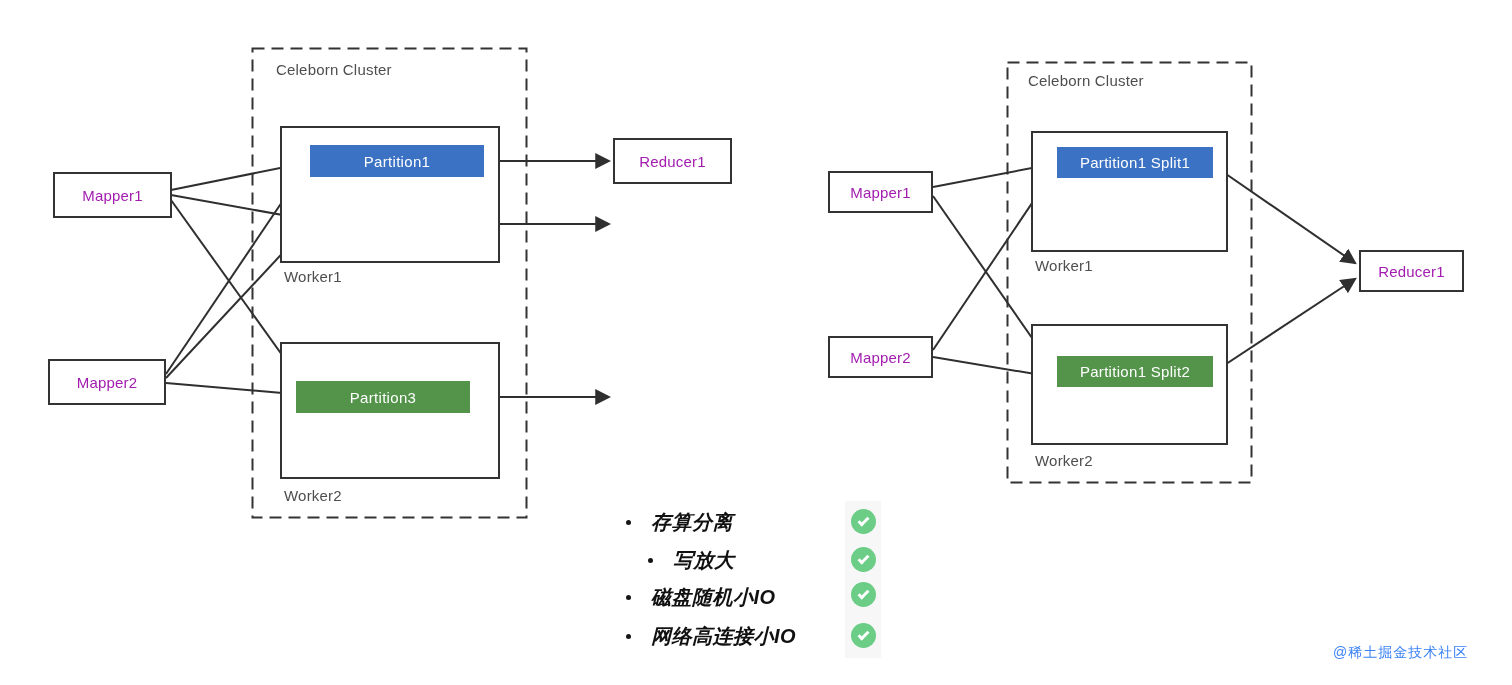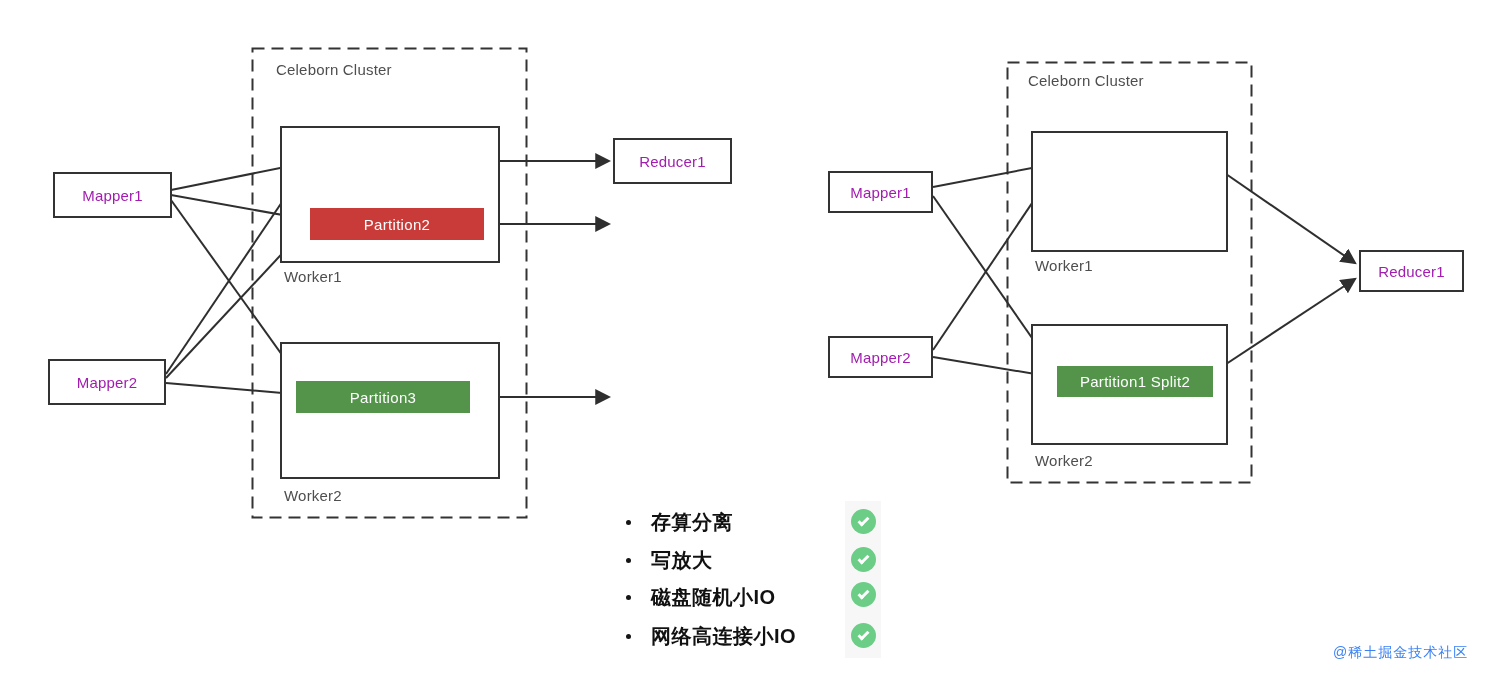--- a/index.html
+++ b/index.html
@@ -15,21 +15,21 @@
   .bar {
     position:absolute; display:flex; align-items:center; justify-content:center;
     font-size:15px; color:#fefefe; letter-spacing:.3px;
   }
   .bar.blue  { background:var(--blue); }
   .bar.red   { background:var(--red); }
   .bar.green { background:var(--green); }
   .worker-box { position:absolute; background:#fff; border:2px solid #333; }
   .lbl { position:absolute; font-size:15px; color:#4e4e4e; letter-spacing:.2px; }
   .checklist-strip { position:absolute; background:#f7f7f7; }
-  .check-row { position:absolute; display:flex; align-items:center; height:28px; }
+  .check-row { position:absolute; display:flex; align-items:center; height:28px;font-style:italic; }
   .bullet-dot { width:5px; height:5px; border-radius:50%; background:#151515; margin-right:20px; }
   .check-text { font-size:20px; font-weight:bold; color:#111; letter-spacing:.5px; }
   .check-badge {
     position:absolute; width:25px; height:25px; border-radius:50%;
     background:var(--check); display:flex; align-items:center; justify-content:center;
   }
   .tick {
     display:block; width:11px; height:6px;
     border-left:3px solid #fff; border-bottom:3px solid #fff;
     transform:rotate(-45deg) translate(1px,-1px);
@@ -77,22 +77,22 @@
   <div class="lbl" style="left:276px;top:61px;">Celeborn Cluster</div>
 
   <div class="node" style="left:53px;top:172px;width:119px;height:46px;">
     <span>Mapper1</span>
   </div>
   <div class="node" style="left:48px;top:359px;width:118px;height:46px;">
     <span>Mapper2</span>
   </div>
 
   <div class="worker-box" style="left:280px;top:126px;width:220px;height:137px;"></div>
-  <div class="bar red" style="left:310px;top:208px;width:174px;height:32px;">
-    <span>Partition2</span>
+  <div class="bar blue" style="left:310px;top:145px;width:174px;height:32px;">
+    <span>Partition1</span>
   </div>
   <div class="lbl" style="left:284px;top:268px;">Worker1</div>
 
   <div class="worker-box" style="left:280px;top:342px;width:220px;height:137px;"></div>
   <div class="bar green" style="left:296px;top:381px;width:174px;height:32px;">
     <span>Partition3</span>
   </div>
   <div class="lbl" style="left:284px;top:487px;">Worker2</div>
 
   <div class="node" style="left:613px;top:138px;width:119px;height:46px;">
@@ -102,39 +102,42 @@
   <div class="lbl" style="left:1028px;top:72px;">Celeborn Cluster</div>
 
   <div class="node" style="left:828px;top:171px;width:105px;height:42px;">
     <span>Mapper1</span>
   </div>
   <div class="node" style="left:828px;top:336px;width:105px;height:42px;">
     <span>Mapper2</span>
   </div>
 
   <div class="worker-box" style="left:1031px;top:131px;width:197px;height:121px;"></div>
+  <div class="bar blue" style="left:1057px;top:147px;width:156px;height:31px;">
+    <span>Partition1 Split1</span>
+  </div>
   <div class="lbl" style="left:1035px;top:257px;">Worker1</div>
 
   <div class="worker-box" style="left:1031px;top:324px;width:197px;height:121px;"></div>
-  <div class="bar green" style="left:1057px;top:366px;width:156px;height:31px;">
+  <div class="bar green" style="left:1057px;top:356px;width:156px;height:31px;">
     <span>Partition1 Split2</span>
   </div>
   <div class="lbl" style="left:1035px;top:452px;">Worker2</div>
 
   <div class="node" style="left:1359px;top:250px;width:105px;height:42px;">
     <span>Reducer1</span>
   </div>
 
   <div class="checklist-strip" style="left:845px;top:501px;width:36px;height:157px;"></div>
 
   <div class="check-row" style="left:626px;top:508px;">
     <span class="bullet-dot"></span>
     <span class="check-text">存算分离</span>
   </div>
-  <div class="check-row" style="left:626px;top:546px;">
+  <div class="check-row" style="left:648px;top:546px;">
     <span class="bullet-dot"></span>
     <span class="check-text">写放大</span>
   </div>
   <div class="check-row" style="left:626px;top:583px;">
     <span class="bullet-dot"></span>
     <span class="check-text">磁盘随机小IO</span>
   </div>
   <div class="check-row" style="left:626px;top:622px;">
     <span class="bullet-dot"></span>
     <span class="check-text">网络高连接小IO</span>

